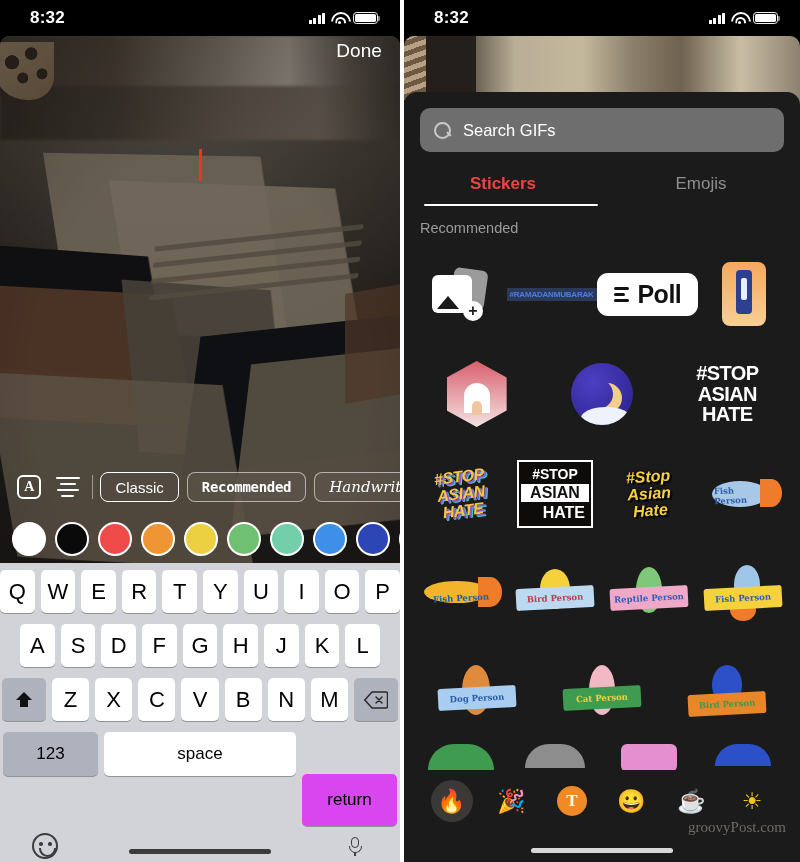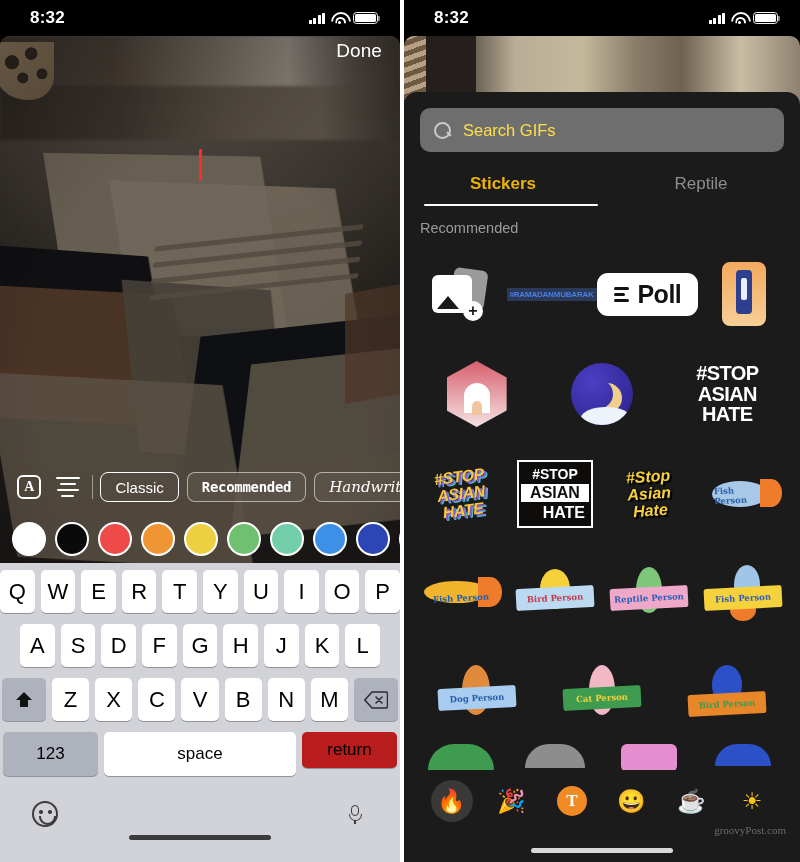--- a/index.html
+++ b/index.html
@@ -157,21 +157,21 @@
     background:#fff; border-radius:5px; height:43px; min-width:32px; flex:1 1 0;
     display:flex; align-items:center; justify-content:center;
     font-size:22px; color:#000; box-shadow: 0 1px 0 rgba(0,0,0,.30);
     cursor:pointer; font-family:"Liberation Sans", sans-serif;
   }
   .krow.r3 .key{ min-width:30px; }
   .key.shift, .key.del{ flex:0 0 44px; background:#adb2bd; }
   .krow.r4{ gap:6px; padding:0 3px; margin-bottom:0; }
   .key.num{ flex:0 0 95px; background:#adb2bd; font-size:17px; height:44px; }
   .key.space{ flex:1 1 auto; background:#fff; font-size:17px; height:44px; }
-  .key.ret{ flex:0 0 95px; background:#b91c1c; font-size:17px; height:36px; }
+  .key.ret{ flex:0 0 95px; background:#d946ef; font-size:17px; height:52px;margin-top:42px; }
   .kb-bottom{ height:72px; display:flex; align-items:center; justify-content:space-between; padding:4px 30px 0; position:relative;}
   .emoji-key, .mic-key{ width:30px; height:30px; cursor:pointer; display:flex; align-items:center; justify-content:center; }
   .emoji-circle{ width:26px; height:26px; border:2px solid #3c3c3c; border-radius:50%; position:relative; }
   .emoji-circle::before{ content:""; position:absolute; left:5px; top:7px; width:3.5px; height:3.5px; background:#3c3c3c; border-radius:50%;
     box-shadow: 9px 0 0 #3c3c3c; }
   .emoji-circle::after{ content:""; position:absolute; left:4.5px; top:13px; width:13px; height:7px; border:2px solid #3c3c3c; border-top:none;
     border-radius: 0 0 14px 14px; }
   .mic{ width:13px; height:19px; position:relative; }
   .mic i{ position:absolute; left:2.5px; top:0; width:8px; height:11px; border:1.8px solid #3c3c3c; border-radius:5px; }
   .mic b{ position:absolute; left:0; top:9px; width:13px; height:7px; border:1.8px solid #3c3c3c; border-top:none; border-radius:0 0 9px 9px; }
@@ -200,26 +200,26 @@
     position:absolute; top:92px; left:0; right:0; bottom:0;
     background:#1c1b1b; border-radius:13px 13px 0 0; z-index: 10;
   }
   .searchbar{
     margin:16px 16px 0; height:44px; background:#6e6e6e; border-radius:10px;
     display:flex; align-items:center; padding:0 14px; gap:12px; cursor:text;
   }
   .search-ico{ width:17px; height:17px; position:relative; flex:0 0 auto; }
   .search-ico::before{ content:""; position:absolute; left:0; top:0; width:13px; height:13px; border:2px solid #c9c9c9; border-radius:50%; }
   .search-ico::after{ content:""; position:absolute; left:11.5px; top:11.5px; width:6px; height:2px; background:#c9c9c9; transform:rotate(45deg); border-radius:1px;}
-  .search-ph{ color:#fde047; font-size:16.5px; }
+  .search-ph{ color:#ffffff; font-size:16.5px; }
   .tabs{ display:flex; margin-top:14px; position:relative; }
   .tab{
     flex:1; text-align:center; padding:8px 0 12px; font-size:17px; color:#8e8e8e; cursor:pointer;
   }
-  .tab.active{ color:#eab308; font-weight:700; }
+  .tab.active{ color:#ef4444; font-weight:700; }
   .tab-underline{ position:absolute; bottom:0; left:5%; width:44%; height:2.5px; background:#fff; border-radius:2px; }
   .rec-label{ color:#9b9b9b; font-size:14.5px; padding:14px 0 0 16px; }
 
   .grid{ padding: 8px 10px 0; }
   .grow{ display:flex; }
   .cell{
     flex:1 1 0; height:100px; display:flex; align-items:center; justify-content:center;
     cursor:pointer; position:relative;
   }
   .cell.short{ height:50px; overflow:hidden; align-items:flex-start; }
@@ -279,21 +279,21 @@
   .tabbar{
     position:absolute; left:0; right:0; bottom:0; height:92px; background:#1c1b1b; z-index:20;
     display:flex; align-items:flex-start; padding:10px 18px 0;
   }
   .tb-item{ flex:1; display:flex; align-items:center; justify-content:center; height:42px; cursor:pointer; font-size:23px; }
   .tb-item.sel{ position:relative; }
   .tb-item.sel::before{ content:""; position:absolute; width:42px; height:42px; border-radius:50%; background:#3a3937; }
   .tb-item span{ position:relative; z-index:2; }
   .tb-t{ width:30px; height:30px; border-radius:50%; background:#f08a24; color:#fff; font-size:17px; font-weight:700;
     display:flex; align-items:center; justify-content:center; font-family:"Liberation Serif", serif;}
-  .watermark{ position:absolute; right:14px; bottom:26px; color:#6f6a63; font-size:11px;
+  .watermark{ position:absolute; right:14px; bottom:26px; color:#6f6a63; font-size:15px;
     font-family:"Liberation Serif", serif; z-index:25;margin-left:10px;}
   .home-bar-r{ position:absolute; bottom:9px; left:50%; transform:translateX(-50%); width:142px; height:5px; border-radius:3px; background:#d8d8d8; z-index:25;}
 </style>
 </head>
 <body>
 
 <div class="stage">
 
   <div class="phone left">
 
@@ -470,21 +470,21 @@
 
     <div class="sheet">
 
       <div class="searchbar">
         <div class="search-ico"></div>
         <div class="search-ph">Search GIFs</div>
       </div>
 
       <div class="tabs">
         <div class="tab active">Stickers</div>
-        <div class="tab">Reptile</div>
+        <div class="tab">Emojis</div>
         <div class="tab-underline"></div>
       </div>
 
       <div class="rec-label">Recommended</div>
 
       <div class="grid">
 
         <div class="grow">
           <div class="cell">
             <div class="st-addimg">

